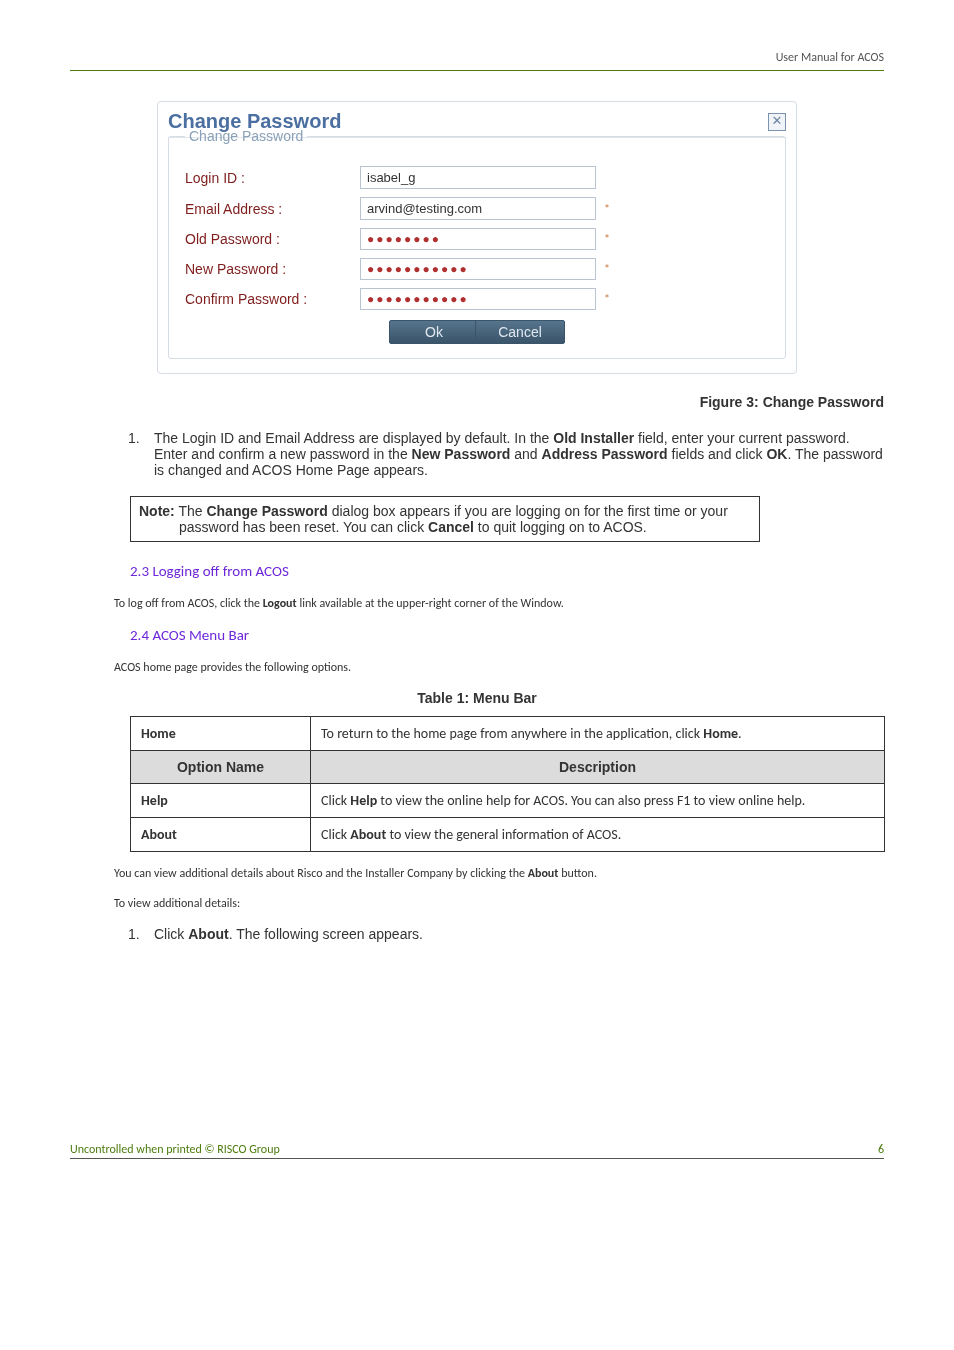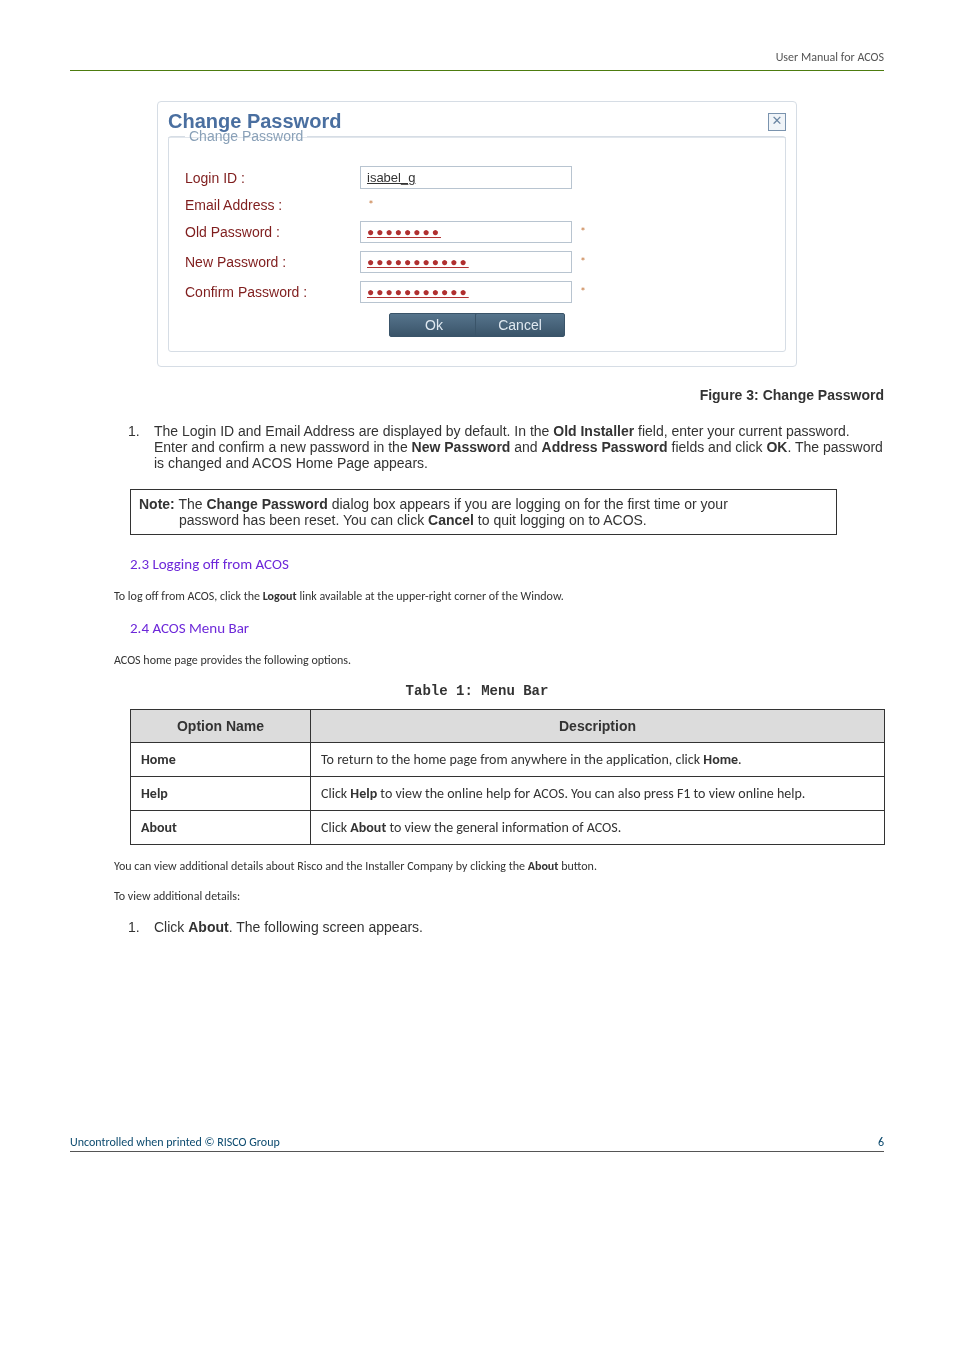--- a/index.html
+++ b/index.html
@@ -68,27 +68,26 @@
     align-items: center;
     margin: 8px 0;
   }
   .form-row label {
     width: 175px;
     color: #7f1d1d;
     font-family: Arial, sans-serif;
     font-size: 14px;
   }
   .text-input {
-    width: 212px;
+    width: 236px;
     border: 1px solid #b8c4d0;
     padding: 3px 6px;
     font-family: Arial, sans-serif;
     font-size: 13px;
     color: #333;
-    text-decoration: underline;
   }
   .pw-dots {
     color: #b03030;
     letter-spacing: 2px;
     font-size: 12px;
   }
   .astk {
     color: #c77d46;
     margin-left: 8px;
     font-size: 12px;
@@ -129,37 +128,37 @@
     display: inline-block;
     width: 26px;
     margin-left: -26px;
   }
   .note-box {
     border: 1px solid #333;
     padding: 6px 8px;
     font-family: Arial, sans-serif;
     font-size: 14px;
     margin: 0 0 20px 60px;
-    width: 707px;
+    width: 630px;
   }
   .note-box .indent { padding-left: 40px; display: block; }
   .sect-head {
     color: #6d28d9;
     font-weight: normal;
     font-size: 15px;
     margin: 4px 0 16px 60px;
   }
   .body-p {
     font-size: 12px;
     margin: 0 0 16px 44px;
     color: #333;
   }
   .tbl-caption {
     text-align: center;
-    font-family: Liberation Mono, monospace;
+    font-family: Liberation Sans, sans-serif;
     font-weight: bold;
     font-size: 14px;
     margin: 14px 0 10px 0;
   }
   table.menu {
     border-collapse: collapse;
     width: 755px;
     margin: 0 0 14px 60px;
     font-size: 14px;
   }
@@ -176,21 +175,21 @@
   table.menu th:first-child, table.menu td:first-child {
     width: 180px;
   }
   table.menu th.center { text-align: center; }
   .footer {
     position: relative;
     margin-top: 200px;
     border-bottom: 1px solid #555;
     padding-bottom: 2px;
     font-size: 12px;
-    color: #0c4a6e;
+    color: #4d7c0f;
   }
   .footer .pg { float: right; }
 </style>
 </head>
 <body>
 
 <div class="header-right">User Manual for ACOS</div>
 
 <div class="dialog">
   <div class="dialog-top">
@@ -200,20 +199,21 @@
   <fieldset class="cp">
     <legend>Change Password</legend>
 
     <div class="form-row">
       <label>Login ID :</label>
       <span class="text-input">isabel_g</span>
     </div>
 
     <div class="form-row">
       <label>Email Address :</label>
+      <span class="text-input">arvind@testing.com</span>
       <span class="astk">*</span>
     </div>
 
     <div class="form-row">
       <label>Old Password :</label>
       <span class="text-input pw-dots">●●●●●●●●</span>
       <span class="astk">*</span>
     </div>
 
     <div class="form-row">
@@ -251,26 +251,26 @@
 </p>
 
 <div class="sect-head">2.4  ACOS Menu Bar</div>
 <p class="body-p">ACOS home page provides the following options.</p>
 
 <div class="tbl-caption">Table 1: Menu Bar</div>
 
 <table class="menu">
   <tbody>
       <tr>
+    <td><b>Home</b></td>
+    <td><span>To return to the home page from anywhere in the application, click </span><b>Home</b><span>.</span></td>
+  </tr>
+  <tr>
     <th class="center">Option Name</th>
     <th class="center">Description</th>
-  </tr>
-  <tr>
-    <td><b>Home</b></td>
-    <td><span>To return to the home page from anywhere in the application, click </span><b>Home</b><span>.</span></td>
   </tr>
   <tr>
     <td><b>Help</b></td>
     <td><span>Click </span><b>Help</b><span> to view the online help for ACOS. You can also press F1 to view online help.</span></td>
   </tr>
   <tr>
     <td><b>About</b></td>
     <td><span>Click </span><b>About</b><span> to view the general information of ACOS.</span></td>
   </tr>
 </tbody>

